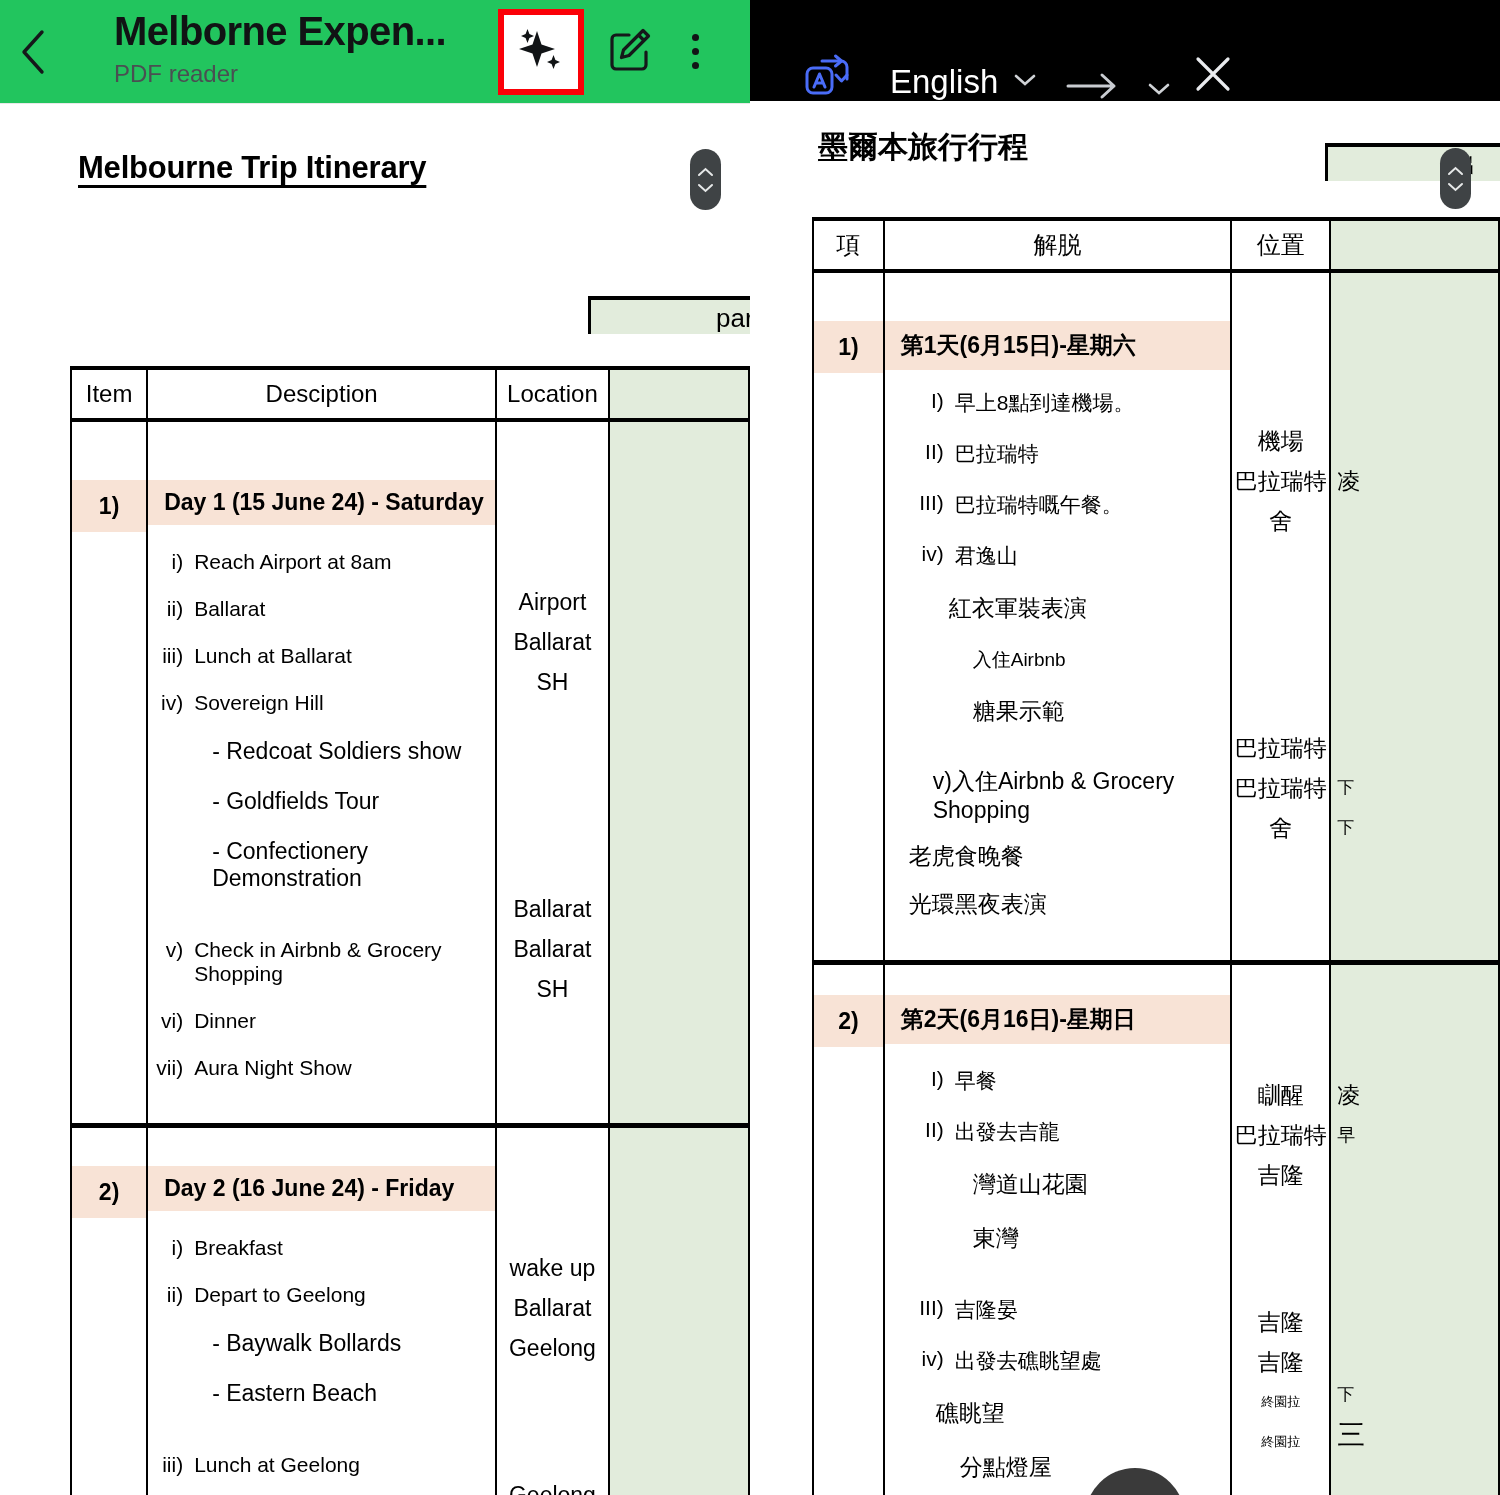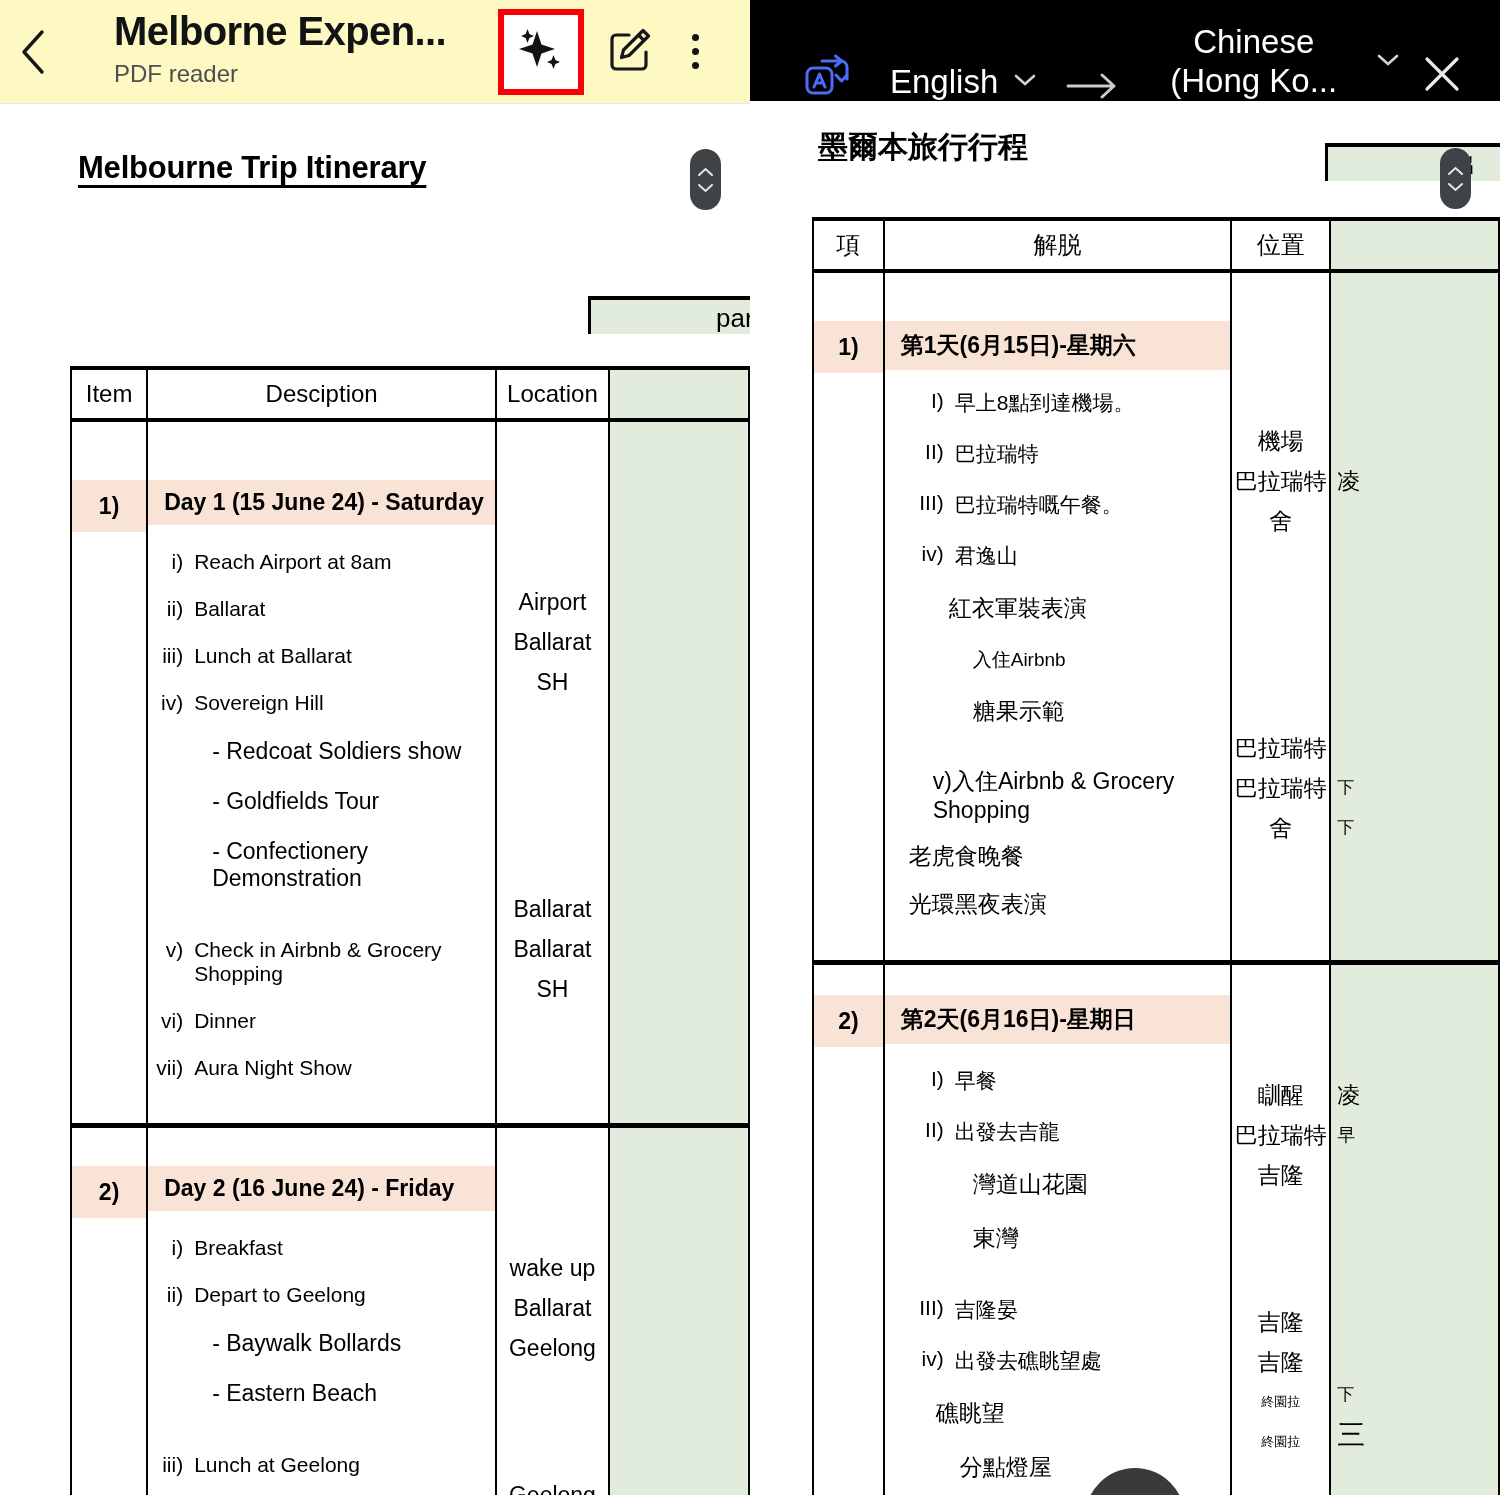--- a/index.html
+++ b/index.html
@@ -14,21 +14,21 @@
   
   .pane-left {
     position: relative;
     width: 750px; height: 1495px;
     background: #ffffff;
     overflow: hidden;
   }
   .appbar {
     position: relative;
     height: 104px; width: 750px;
-    background: #fef9c3;
+    background: #22c55e;
     border-bottom: 1px solid #e8e8e8;
     display: flex; align-items: center;
   }
   .back-chevron {
     width: 66px; height: 104px;
     display: flex; align-items: center; justify-content: center;
     cursor: pointer;
   }
   .back-chevron svg { display: block; }
   .title-block {
@@ -392,24 +392,20 @@
         </span>
       </div>
 
       <div class="arrow-right">
         <svg width="56" height="30" viewBox="0 0 56 30">
           <path d="M4 15 L50 15 M38 4 L50 15 L38 26" stroke="#c9ccd1" stroke-width="3" fill="none" stroke-linecap="round" stroke-linejoin="round"></path>
         </svg>
       </div>
 
       <div class="lang-group">
-        <div class="lang-target">
-          <div>Chinese</div>
-          <div>(Hong Ko...</div>
-        </div>
         <span>
           <svg width="26" height="16" viewBox="0 0 26 16">
             <path d="M4 4 L13 12 L22 4" stroke="#cfd2d6" stroke-width="2.6" fill="none" stroke-linecap="round"></path>
           </svg>
         </span>
       </div>
 
       <div class="closebtn">
         <span>
           <svg width="46" height="46" viewBox="0 0 46 46">

